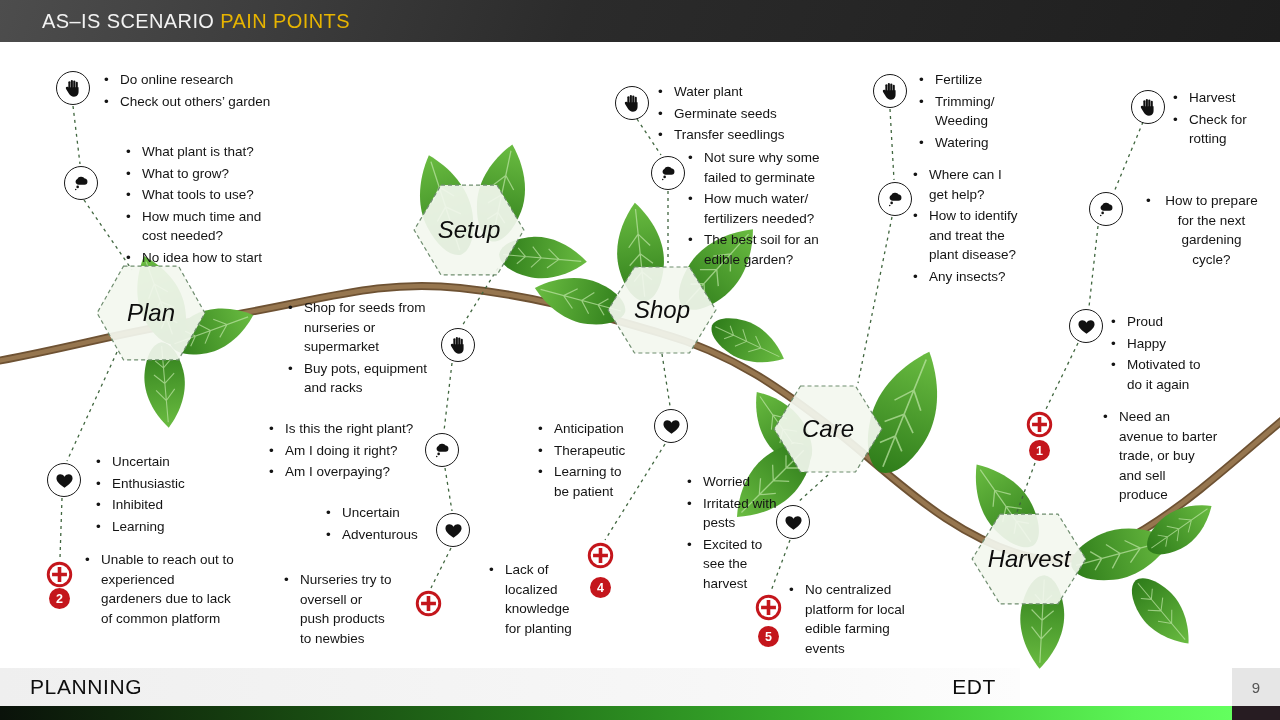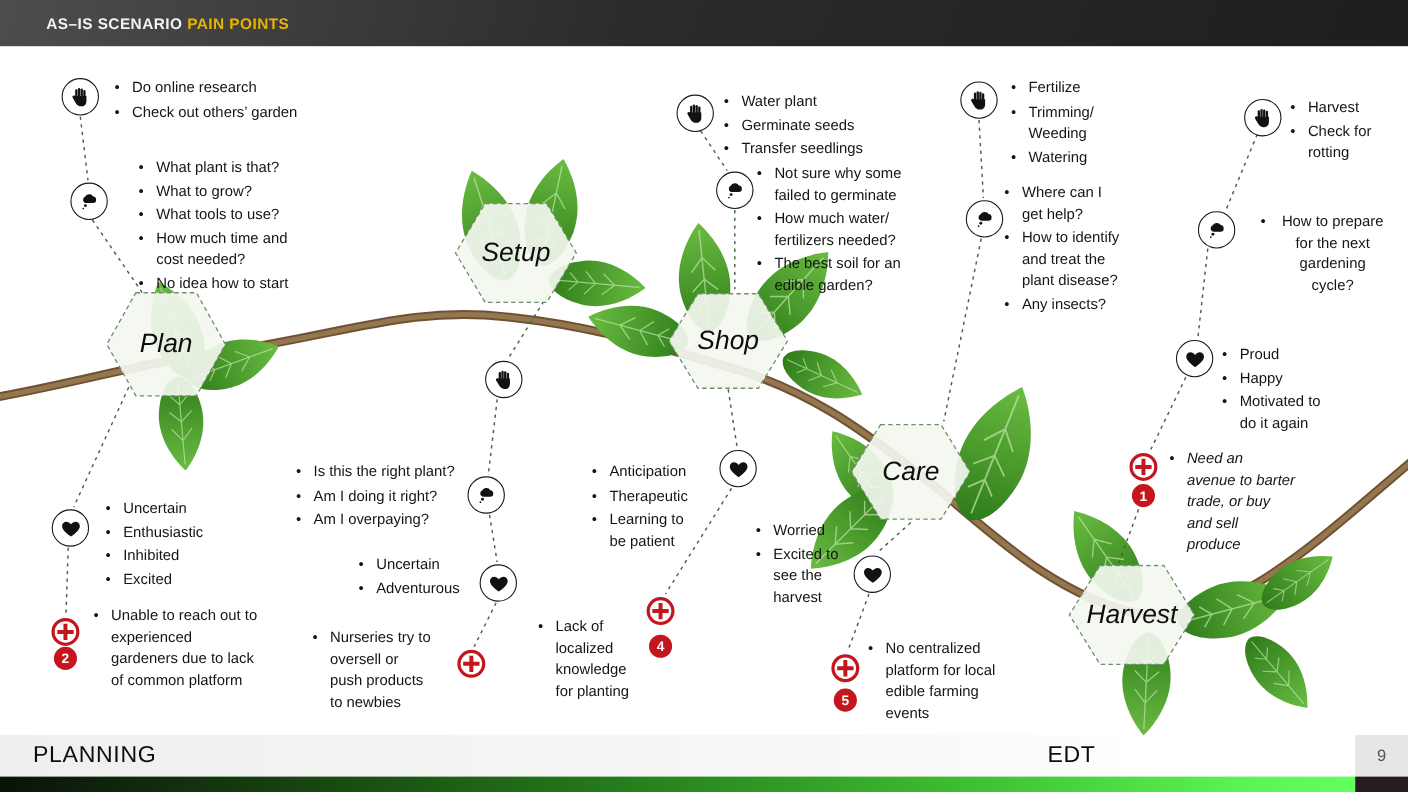--- a/index.html
+++ b/index.html
@@ -2,21 +2,21 @@
 <html><head>
 <meta charset="utf-8">
 <style>
   html,body{margin:0;padding:0;background:#888;}
   .slide{position:relative;width:1280px;height:720px;background:#ffffff;overflow:hidden;
          font-family:"Liberation Sans",sans-serif;color:#111;}
   
   .topbar{position:absolute;top:0;left:0;width:1280px;height:42px;
           background:linear-gradient(110deg,#4d4d4d 0%,#2b2b2b 45%,#1e1e1e 100%);
           display:flex;align-items:center;}
-  .title{margin-left:42px;font-size:14px;font-weight:bold;letter-spacing:.4px;color:#f2f2f2;white-space:pre;}
+  .title{margin-left:42px;font-size:20px;font-weight:normal;letter-spacing:.4px;color:#f2f2f2;white-space:pre;}
   .title .accent{color:#e7b400;}
   
   .footbar{position:absolute;left:0;top:668px;width:1020px;height:38px;
            background:linear-gradient(90deg,#efefef 0%,#f7f7f7 70%,#fdfdfd 100%);
            display:flex;align-items:center;}
   .foot-left{margin-left:30px;font-size:21px;color:#0d0d0d;letter-spacing:.6px;}
   .foot-right{margin-left:auto;margin-right:24px;font-size:21px;color:#0d0d0d;letter-spacing:.6px;}
   .page-box{position:absolute;left:1232px;top:668px;width:48px;height:38px;background:#e6e6e6;
             display:flex;align-items:center;justify-content:center;font-size:15px;color:#555;}
   .strip{position:absolute;top:706px;left:0;width:1232px;height:14px;
@@ -286,29 +286,35 @@
         <li>What tools to use?</li>
         <li>How much time and cost needed?</li>
         <li>No idea how to start</li>
       </ul>
     </div>
   <div class="txt" style="left:95px;top:452px;width:120px;">
       <ul>
         <li>Uncertain</li>
         <li>Enthusiastic</li>
         <li>Inhibited</li>
-        <li>Excited</li>
+        <li>Learning</li>
       </ul>
     </div>
   <div class="txt" style="left:84px;top:550px;width:150px;">
       <ul>
         <li>Unable to reach out to experienced gardeners due to lack of common platform</li>
       </ul>
     </div>
 
+  <div class="txt" style="left:287px;top:298px;width:160px;">
+      <ul>
+        <li>Shop for seeds from nurseries or supermarket</li>
+        <li>Buy pots, equipment and racks</li>
+      </ul>
+    </div>
   <div class="txt" style="left:268px;top:419px;width:160px;">
       <ul>
         <li>Is this the right plant?</li>
         <li>Am I doing it right?</li>
         <li>Am I overpaying?</li>
       </ul>
     </div>
   <div class="txt" style="left:325px;top:503px;width:110px;">
       <ul>
         <li>Uncertain</li>
@@ -358,20 +364,21 @@
   <div class="txt" style="left:912px;top:165px;width:108px;">
       <ul>
         <li>Where can I get help?</li>
         <li>How to identify and treat the plant disease?</li>
         <li>Any insects?</li>
       </ul>
     </div>
   <div class="txt" style="left:686px;top:472px;width:95px;">
       <ul>
         <li>Worried</li>
+        <li>Irritated with pests</li>
         <li>Excited to see the harvest</li>
       </ul>
     </div>
   <div class="txt" style="left:788px;top:580px;width:118px;">
       <ul>
         <li>No centralized platform for local edible farming events</li>
       </ul>
     </div>
 
   <div class="txt" style="left:1172px;top:88px;width:82px;">
@@ -385,21 +392,21 @@
         <li>How to prepare for the next gardening cycle?</li>
       </ul>
     </div>
   <div class="txt" style="left:1110px;top:312px;width:102px;">
       <ul>
         <li>Proud</li>
         <li>Happy</li>
         <li>Motivated to do it again</li>
       </ul>
     </div>
-  <div class="txt" style="left:1062px;top:407px;width:116px;font-style:italic;">
+  <div class="txt" style="left:1102px;top:407px;width:116px;">
       <ul>
         <li>Need an avenue to barter trade, or buy and sell produce</li>
       </ul>
     </div>
 
   <div class="footbar">
     <span class="foot-left">PLANNING</span>
     <span class="foot-right">EDT</span>
   </div>
   <div class="page-box">9</div>

